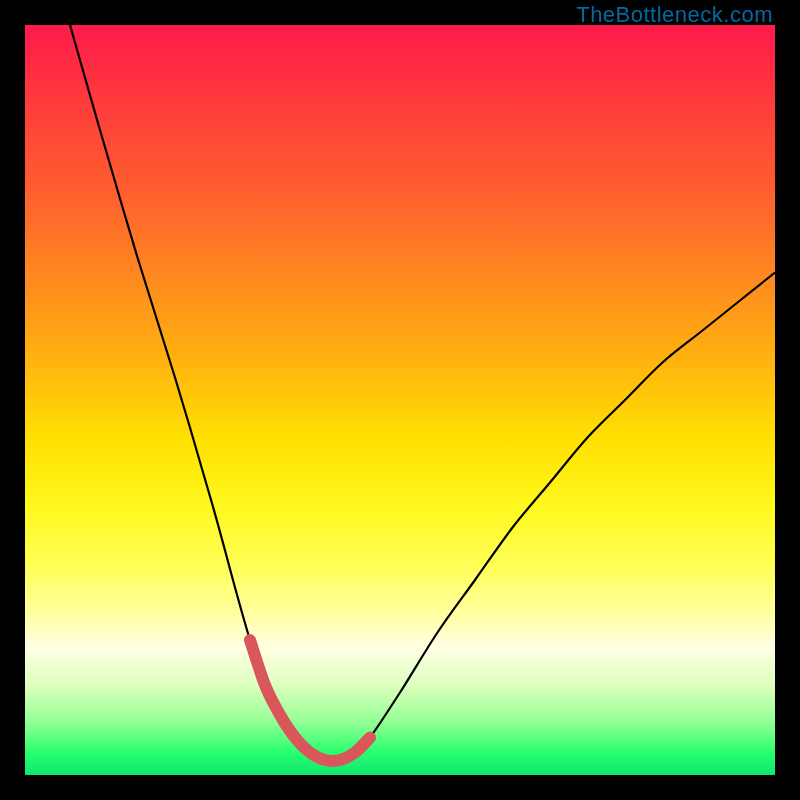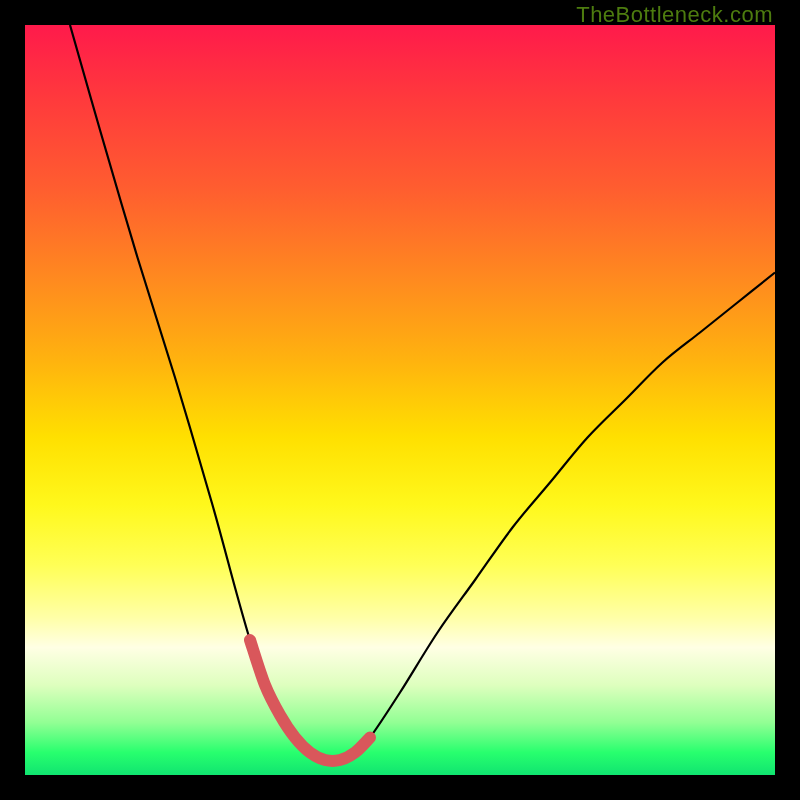--- a/index.html
+++ b/index.html
@@ -39,21 +39,21 @@
       #deffbe 88%,
       #92ff94 93%,
       #28ff6e 97%,
       #10e470 100%
     );
   }
   .watermark {
     position: absolute;
     top: 2px;
     right: 27px;
-    color: #4d7c0f;
+    color: #0369a1;
     font-size: 22px;
     font-weight: 500;
     letter-spacing: 0.5px;
     user-select: none;
   }
   svg.curve {
     position: absolute;
     left: 25px;
     top: 25px;
     width: 750px;

